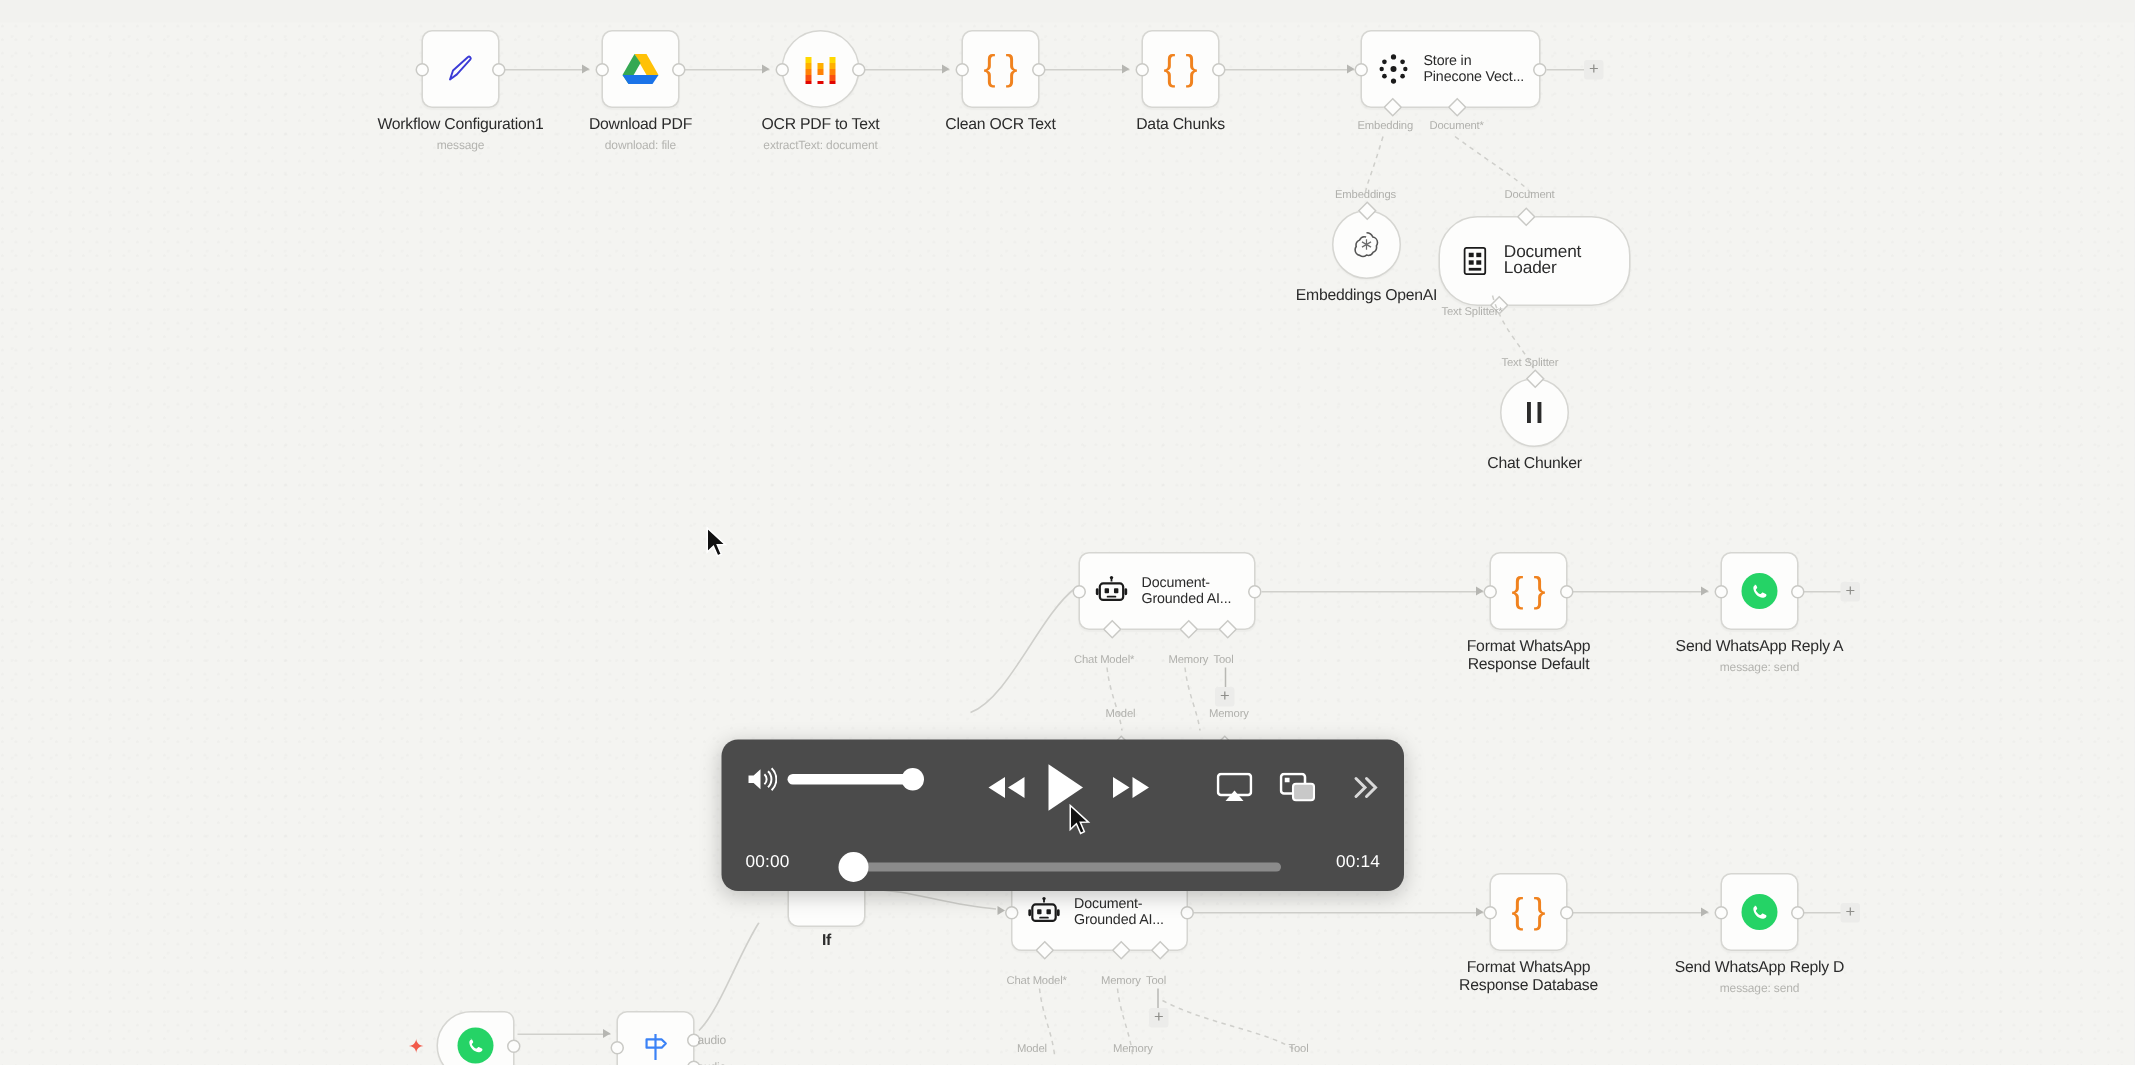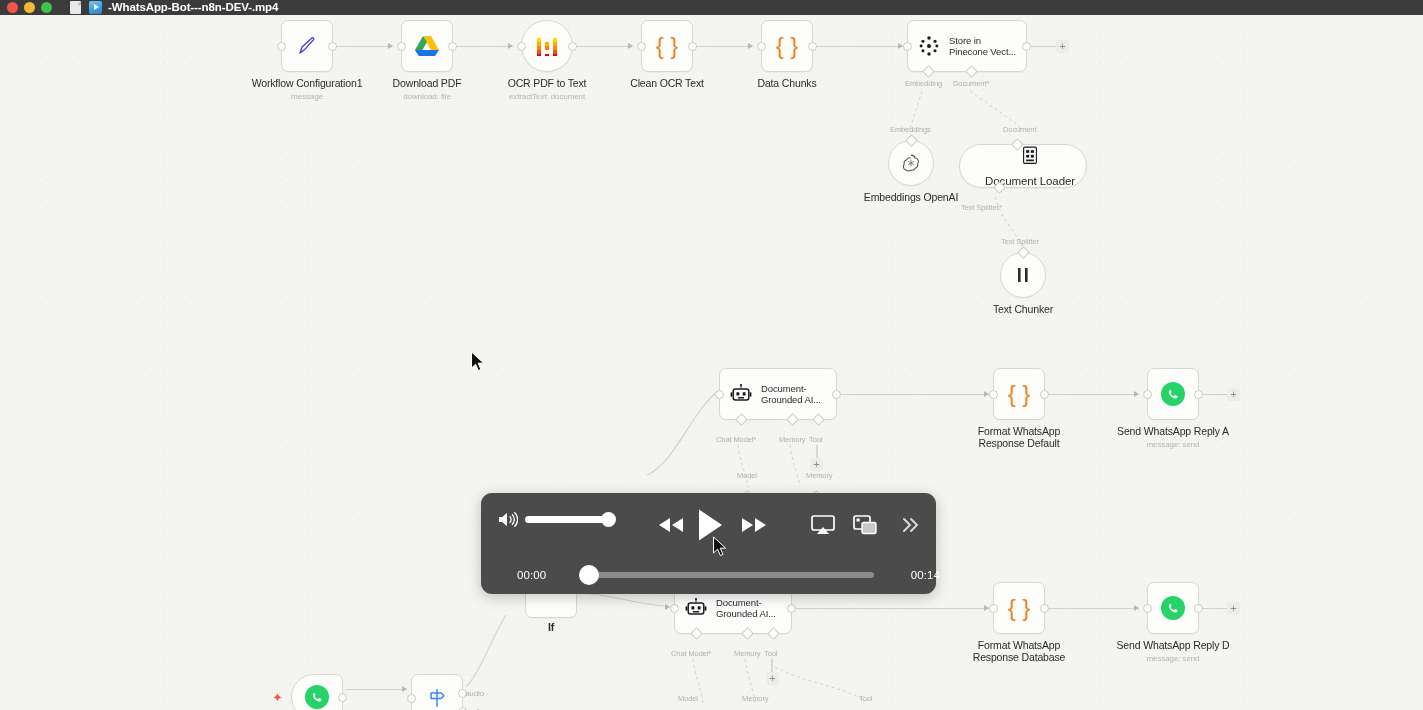--- a/index.html
+++ b/index.html
@@ -61,22 +61,22 @@
   .node {
     position: absolute;
     background: #fdfdfc;
     border: 1px solid #d6d6d2;
     border-radius: 7px;
     display: flex; align-items: center;
     box-shadow: 0 1px 1px rgba(0,0,0,0.03);
   }
   .node.sq { width: 52px; height: 52px; justify-content: center; }
   .node.pill {
-    border-radius: 26px; width: 128px; height: 44px;
-    padding-left: 14px; gap: 10px; flex-direction: column;
+    border-radius: 26px; width: 128px; height: 60px;
+    padding-left: 14px; gap: 10px;
   }
   .node.circ {
     border-radius: 50%; width: 46px; height: 46px; justify-content: center;
   }
   .node.trig { border-radius: 24px 7px 7px 24px; width: 54px; height: 46px; justify-content: center; }
 
   .node-title {
     font-size: 9.5px; color: #2b2b2b; line-height: 11.5px;
     letter-spacing: -0.1px;
   }
@@ -150,21 +150,21 @@
   .pc-btn { position: absolute; top: 50%; transform: translateY(-50%); cursor: pointer; }
   .btn-rew  { left: 655px; }
   .btn-play { left: 695px; }
   .btn-ff   { left: 735px; }
   .btn-air  { left: 811px; }
   .btn-pip  { left: 851px; }
   .btn-more { left: 899px; }
 
   .player-row2 {
     position: absolute; left: 0; bottom: 13px; width: 100%;
-    display: flex; align-items: center; padding: 0 16px; gap: 28px; margin-left: 20px;
+    display: flex; align-items: flex-end; padding: 0 16px; gap: 28px;
   }
   .time {
     color: #ffffff; font-size: 11.5px; letter-spacing: 0.1px;
     min-width: 38px;
   }
   .time.right { text-align: right; }
   .scrub {
     flex: 1; height: 6px; background: #8b8b8b; border-radius: 3px;
     position: relative;
   }
@@ -178,28 +178,20 @@
 
   .bolt {
     position: absolute; color: #f15a4a; font-size: 13px; line-height: 1;
   }
 </style>
 </head>
 <body>
 
 <div id="app">
 
-  <div class="titlebar">
-    <div class="tl-dot tl-red"></div>
-    <div class="tl-dot tl-yellow"></div>
-    <div class="tl-dot tl-green"></div>
-    <div class="tl-doc-icon"></div>
-    <div class="tl-qt-icon"></div>
-    <div class="tl-title">-WhatsApp-Bot---n8n-DEV-.mp4</div>
-  </div>
 
   <div class="canvas">
 
     <div class="edge" style="left:331px; top:31px; width:62px;"></div>
     <div class="arrow" style="left:388px; top:27.5px;"></div>
     <div class="edge" style="left:451px; top:31px; width:62px;"></div>
     <div class="arrow" style="left:508px; top:27.5px;"></div>
     <div class="edge" style="left:571px; top:31px; width:62px;"></div>
     <div class="arrow" style="left:628px; top:27.5px;"></div>
     <div class="edge" style="left:691px; top:31px; width:62px;"></div>
@@ -346,21 +338,21 @@
     </svg>
     <div class="sub-label" style="left:1001px; top:222px;">Text Splitter</div>
 
     <div class="node circ" style="left:1000px; top:237px;">
       <svg class="ic" width="16" height="18" viewBox="0 0 16 18">
         <rect x="3" y="2" width="2.6" height="14" fill="#2b2b2b"></rect>
         <rect x="10" y="2" width="2.6" height="14" fill="#2b2b2b"></rect>
       </svg>
       <div class="port-diamond top" style="left:18px;"></div>
       <div class="node-label">
-        <span>Text Chunker</span>
+        <span>Chat Chunker</span>
       </div>
     </div>
 
     <svg style="position:absolute;left:645px;top:355px;width:90px;height:110px;">
       <path d="M2 105 C 28 95, 48 40, 72 22" fill="none" stroke="#cfcfcb" stroke-width="1.1"></path>
     </svg>
 
     <div class="node" style="left:719px; top:353px; width:118px; height:52px; padding-left:10px; gap:9px;">
       <svg class="ic" width="22" height="22" viewBox="0 0 24 24">
         <path d="M12 2.5v2.6" stroke="#1b1b1b" stroke-width="1.3" fill="none"></path>

